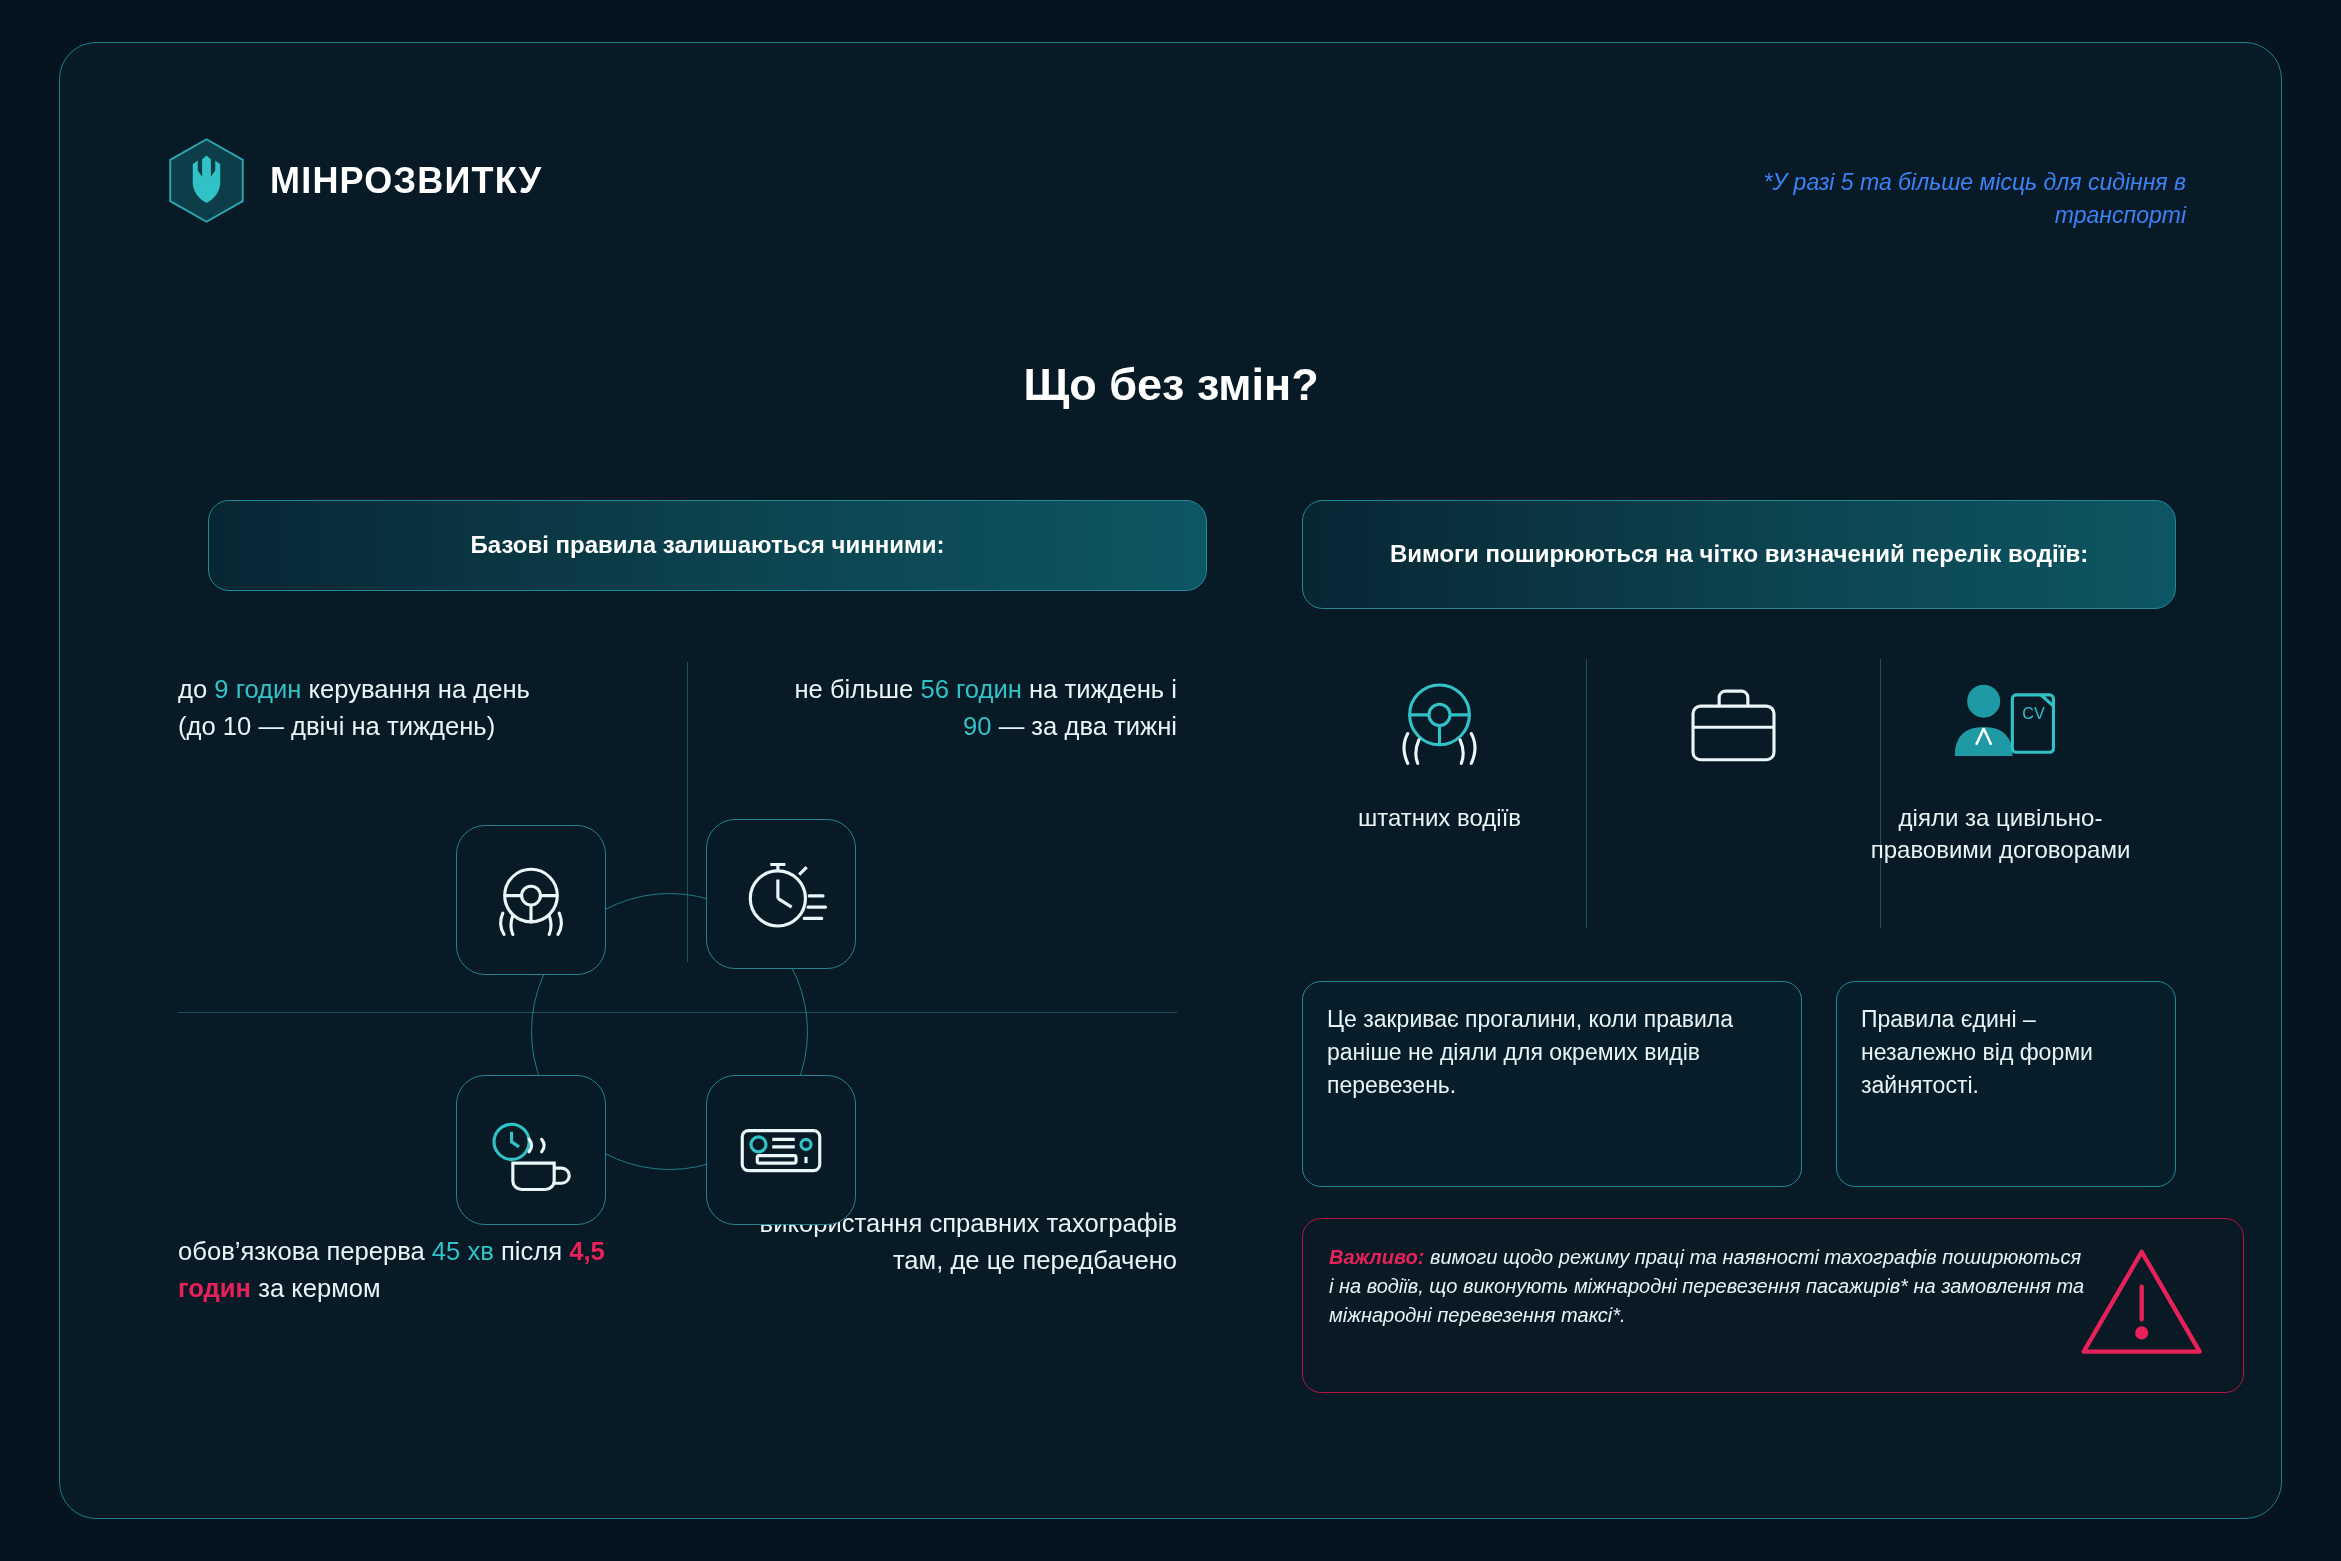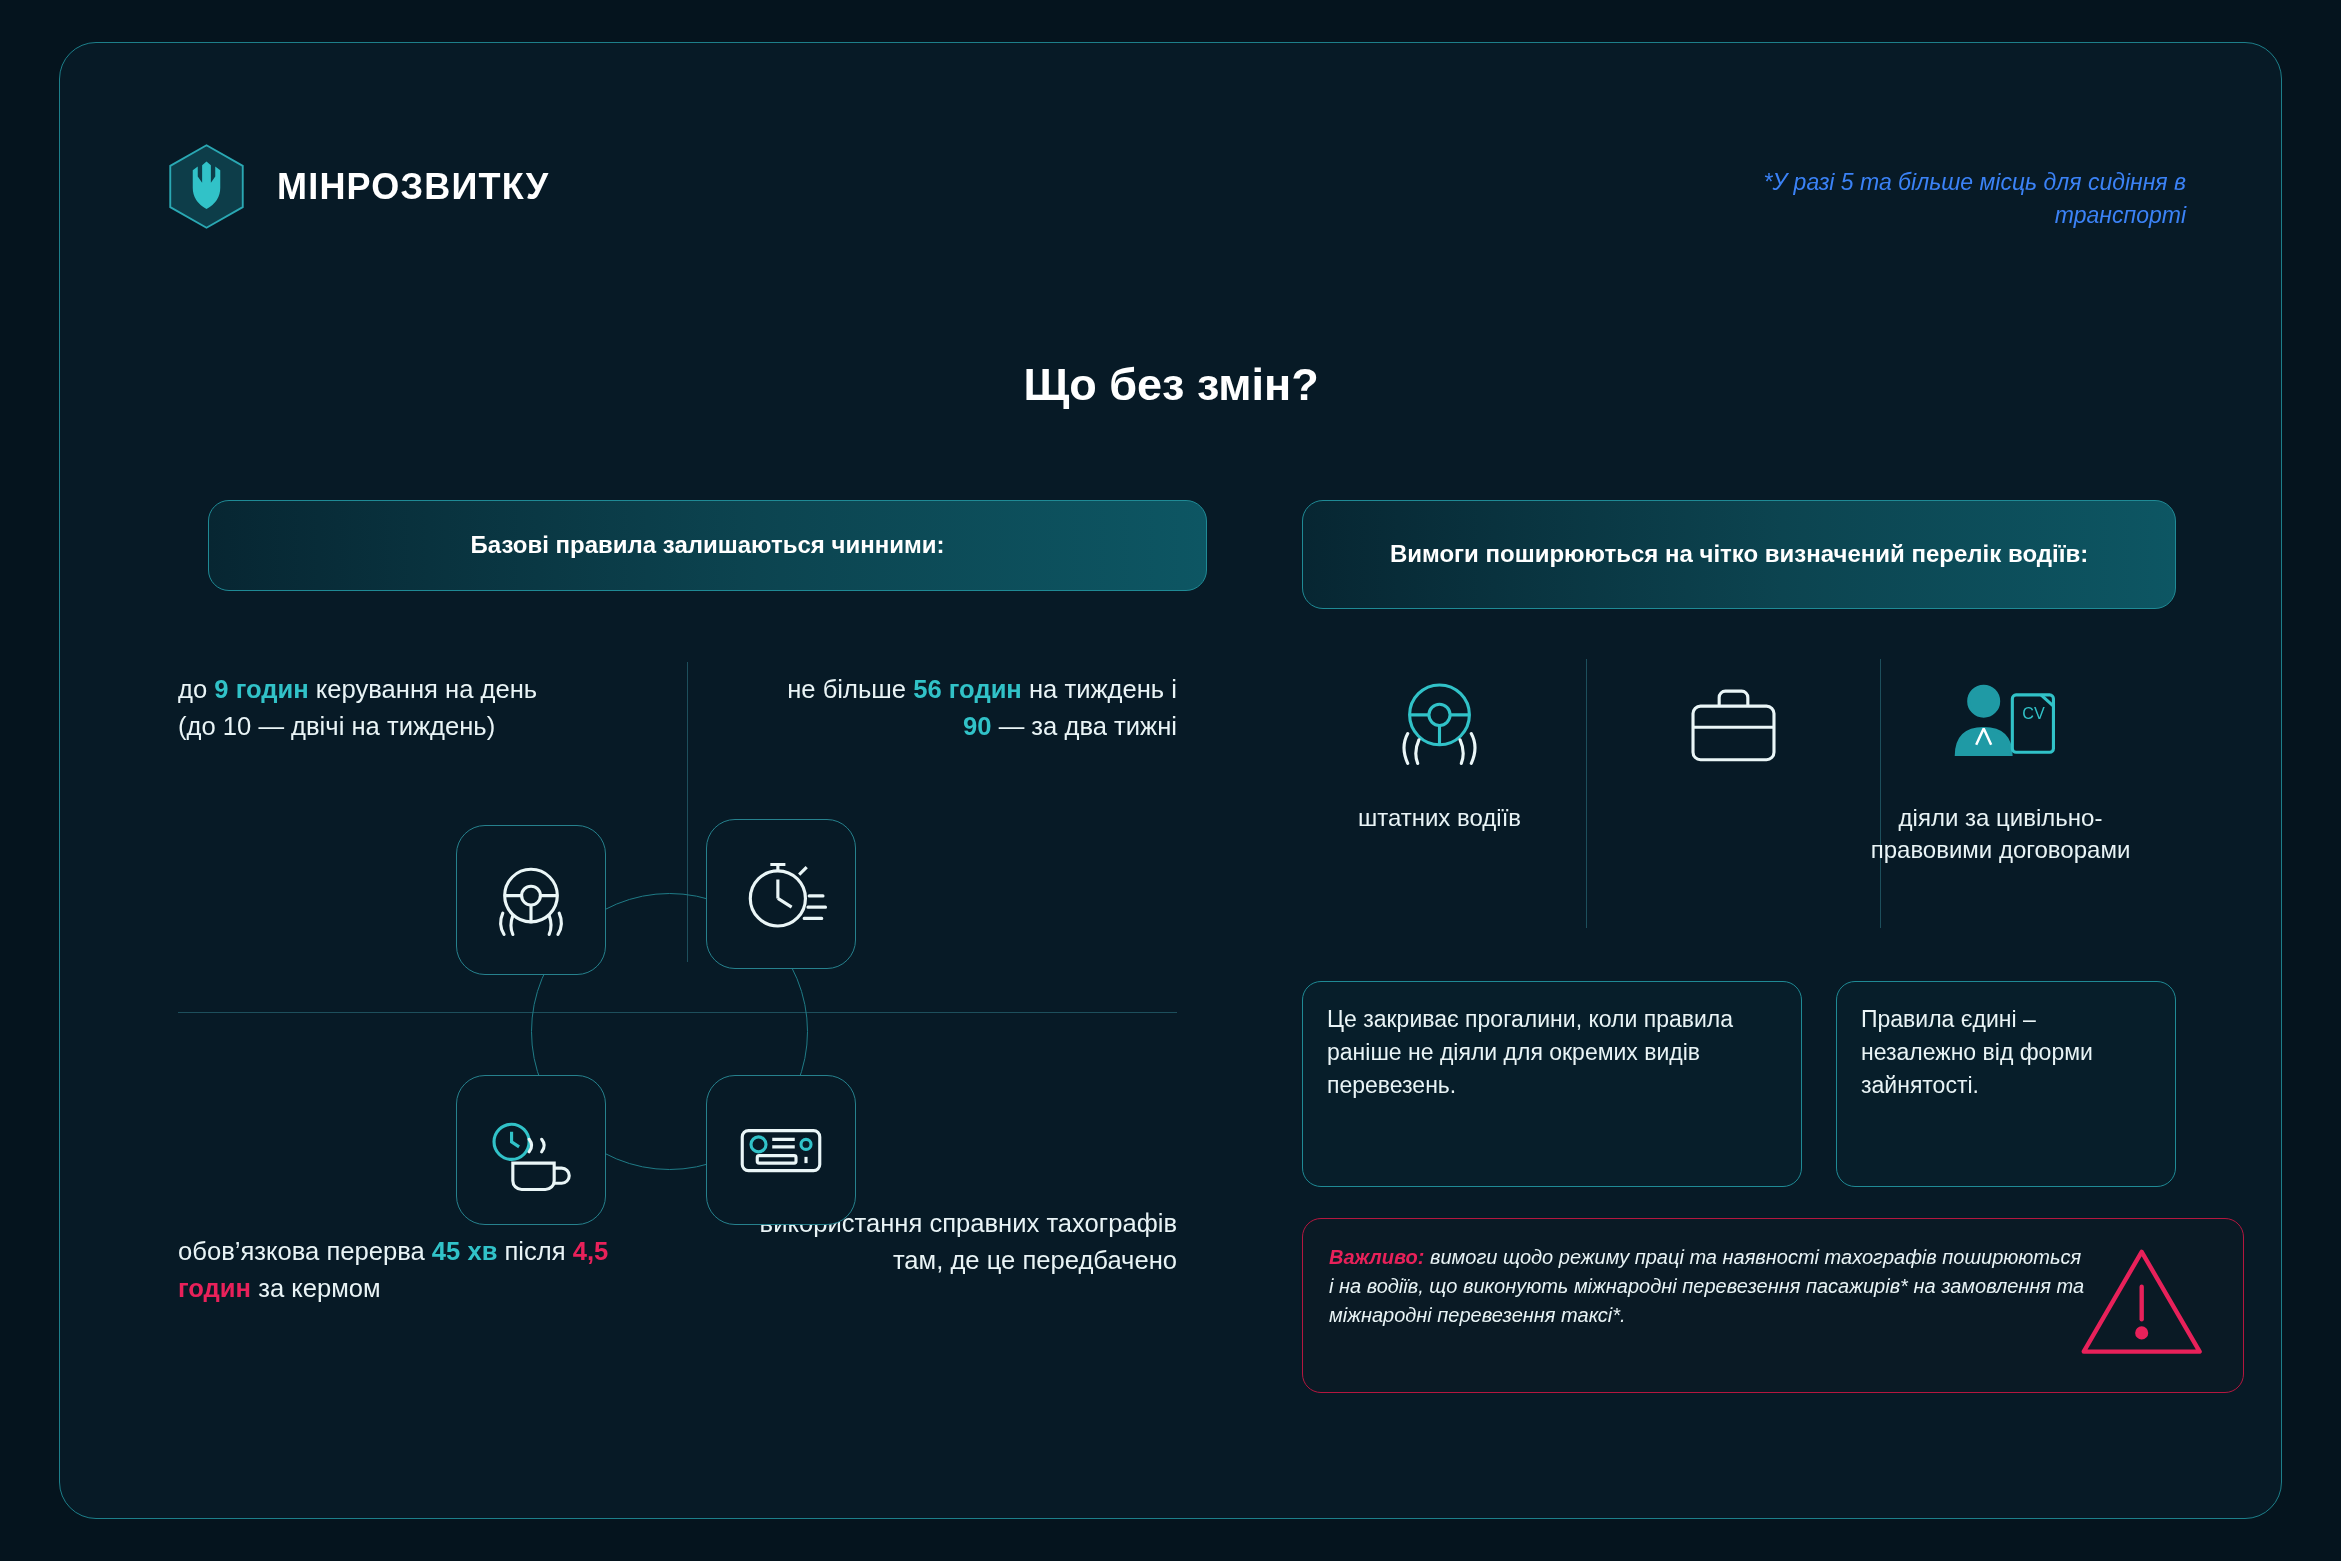--- a/index.html
+++ b/index.html
@@ -28,24 +28,24 @@
     border: 1.9px solid #1d7f8a;
     border-radius: 37px;
     background: #071a26;
     box-sizing: border-box;
   }
 
   
   .brand {
     position: absolute;
     left: 169px;
-    top: 144px;
+    top: 138px;
     display: flex;
     align-items: center;
-    gap: 33px;
+    gap: 26px;
   }
   .brand-mark {
     width: 75px;
     height: 85px;
     position: relative;
   }
   .brand-label {
     color: #ffffff;
     font-size: 36px;
     font-weight: bold;
@@ -106,21 +106,21 @@
     height: 109px;
   }
 
   
   .txt {
     position: absolute;
     color: #e9f4f6;
     font-size: 25.6px;
     line-height: 1.45;
   }
-  .accent { color: #31c2c8; font-weight: bold; }
+  .accent { color: #31c2c8; font-weight: normal; }
   .accent-pink { color: #e8215a; font-weight: bold; }
 
   .l-topleft  { left: 178px;  top: 671px; width: 387px; text-align: left; }
   .l-topright { left: 759px; top: 671px; width: 418px; text-align: right; }
   .l-botleft  { left: 178px;  top: 1233px; width: 431px; text-align: left; }
   .l-botright { left: 759px; top: 1205px; width: 418px; text-align: right; }
 
   .divider-v {
     position: absolute;
     left: 687px;

